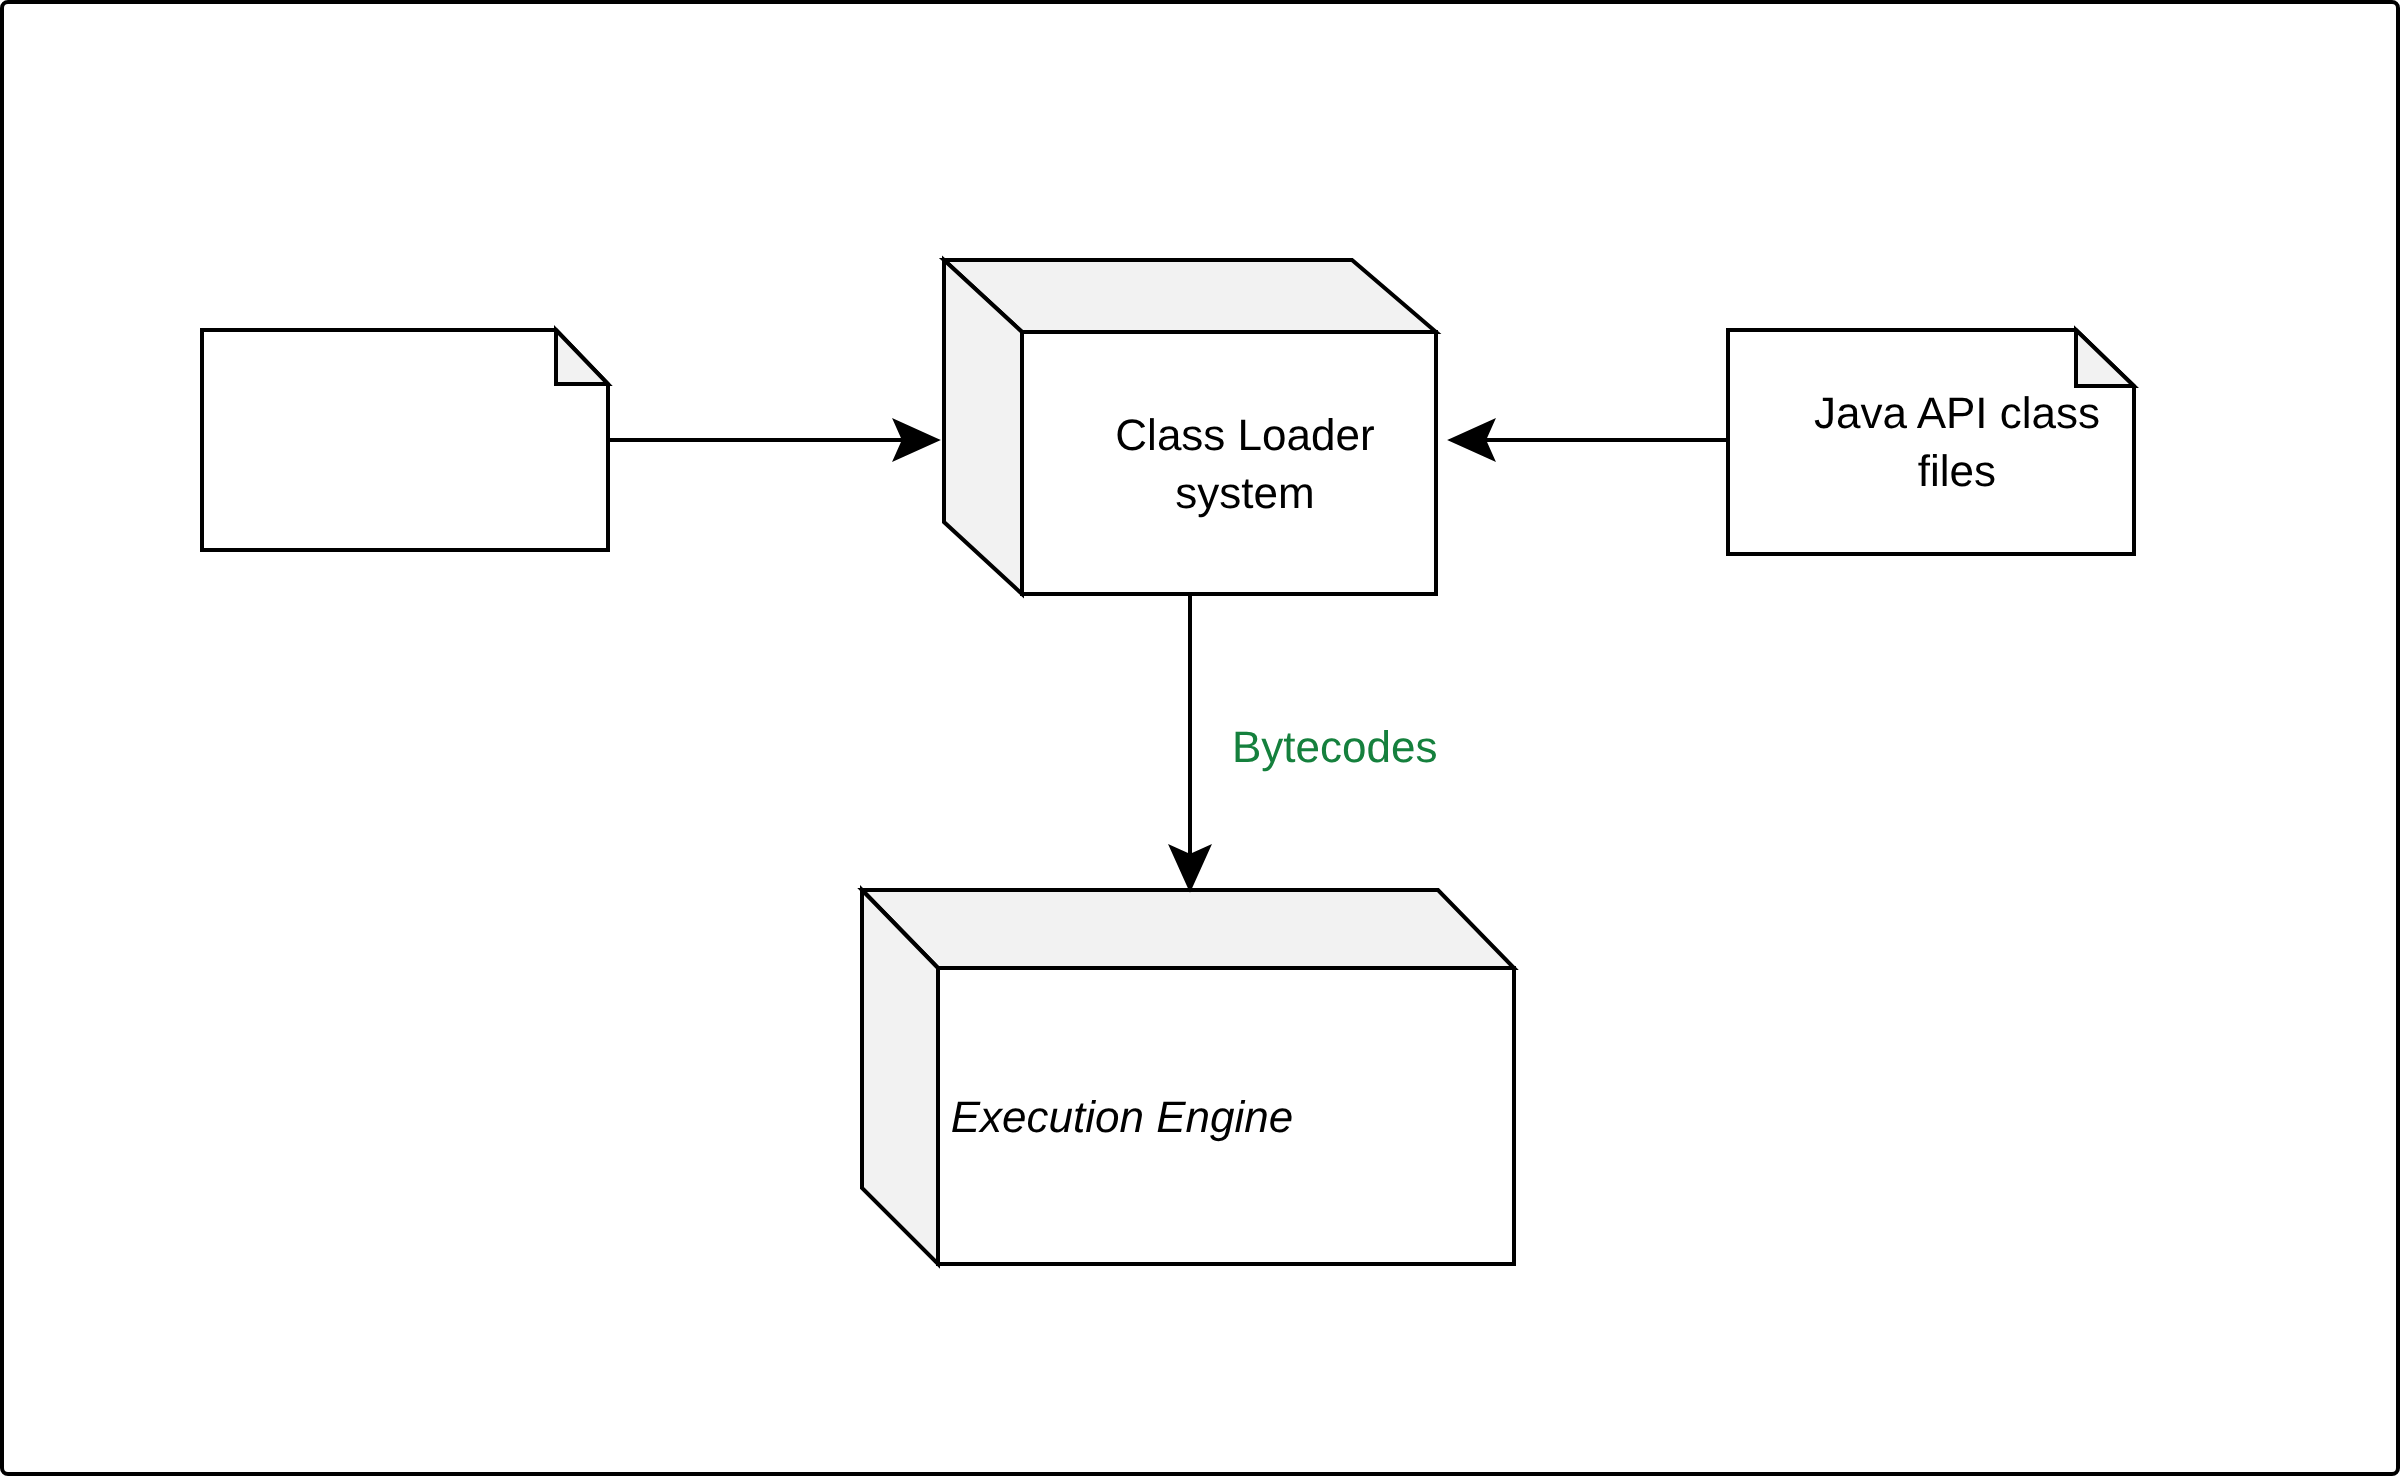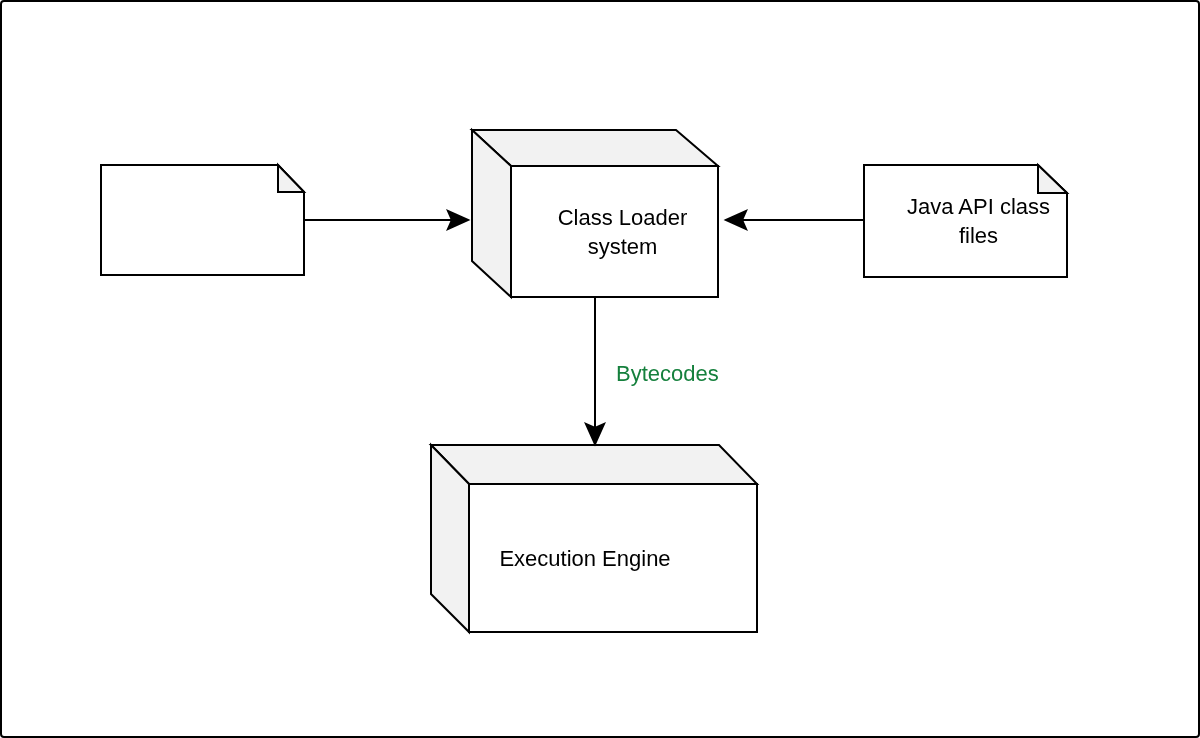--- a/index.html
+++ b/index.html
@@ -97,17 +97,17 @@
 
   </svg>
 
 
   <div class="node-label" style="left:509px; top:164px; width:207px; height:131px;padding-left:16px;">Class Loader
 system</div>
 
   <div class="node-label" style="left:862px; top:163px; width:203px; height:112px;margin-left:13px;">Java API class
 files</div>
 
-  <div class="node-label" style="left:467px; top:482px; width:232px; height:148px;">Execution Engine</div>
+  <div class="node-label" style="left:443px; top:482px; width:232px; height:148px;font-style:italic;">Execution Engine</div>
 
   <div class="edge-label" style="left:614px; top:357px;">Bytecodes</div>
 
 </div>
 
 </body></html>

